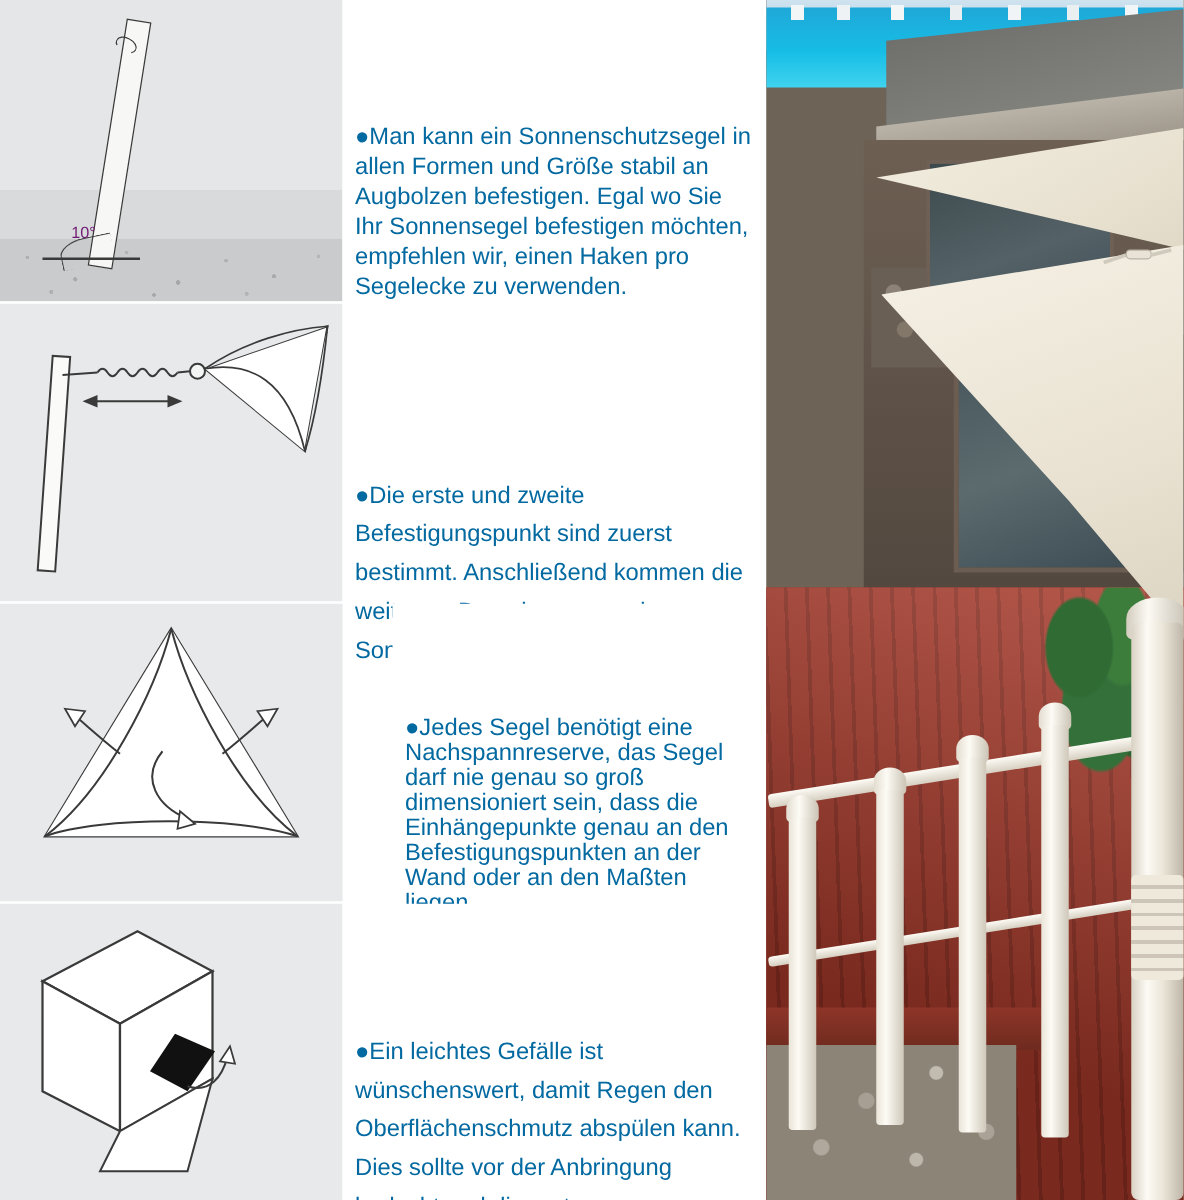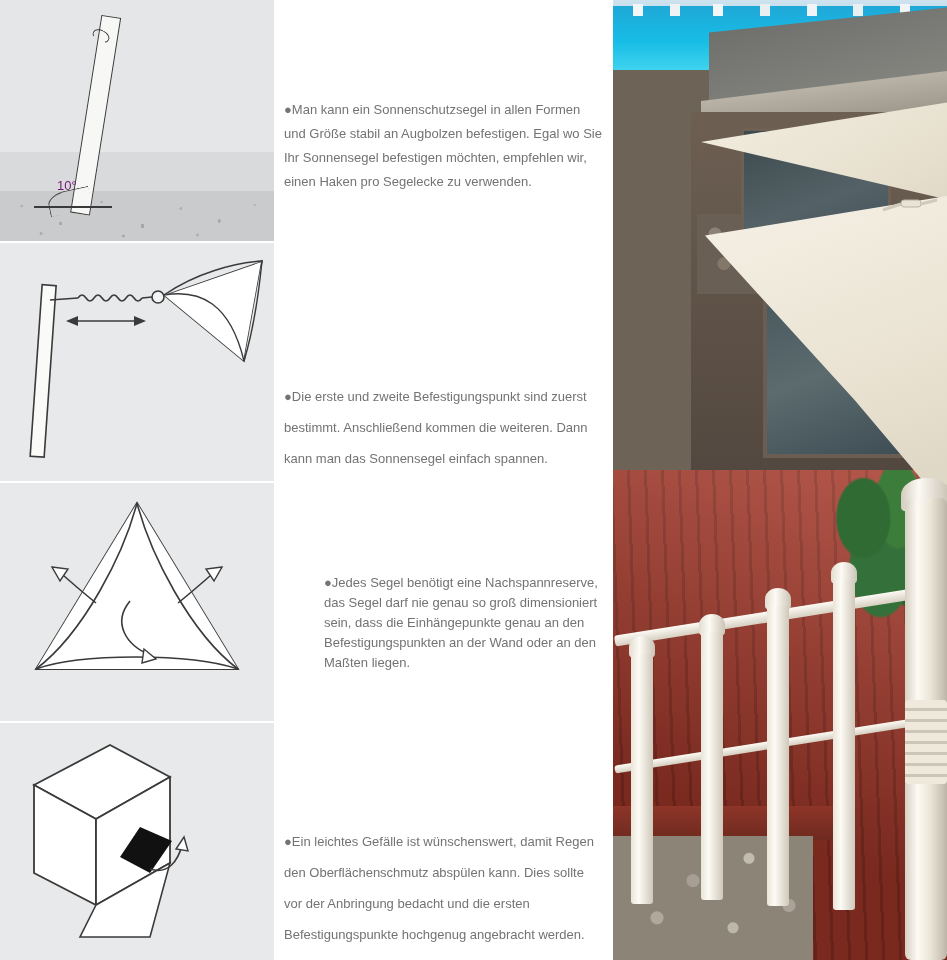--- a/index.html
+++ b/index.html
@@ -43,22 +43,22 @@
     position: relative;
     width: 274px;
     flex: 0 0 274px;
     background: #e7e9ea;
     overflow: hidden;
   }
   .txt {
     flex: 1 1 auto;
     position: relative;
     background: #ffffff;
-    color: #737373;
-    font-size: 13px;
+    color: #0369a1;
+    font-size: 19px;
     line-height: 24px;
     padding: 0 8px 0 10px;
     box-sizing: border-box;
   }
   .txt p {
     margin: 0;
   }
   .txt-1 { padding-top: 98px; }
   .txt-2 { padding-top: 138px; line-height: 31px; }
   .txt-3 { padding-top: 90px;  line-height: 20px; margin-left: 40px; }

